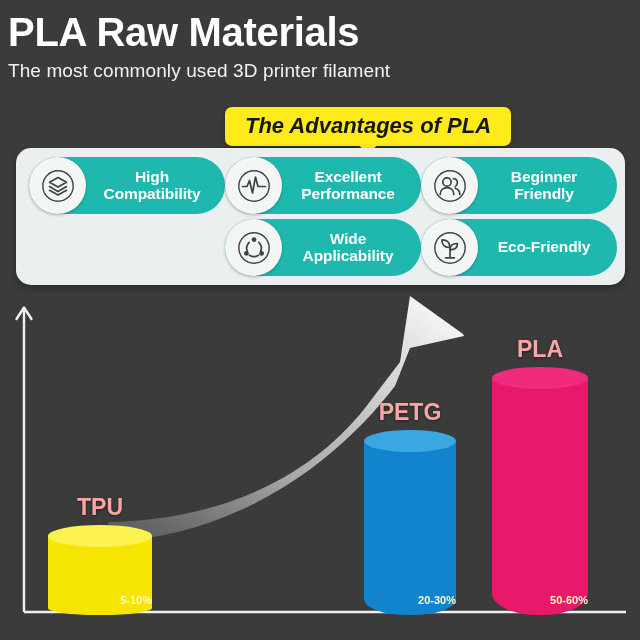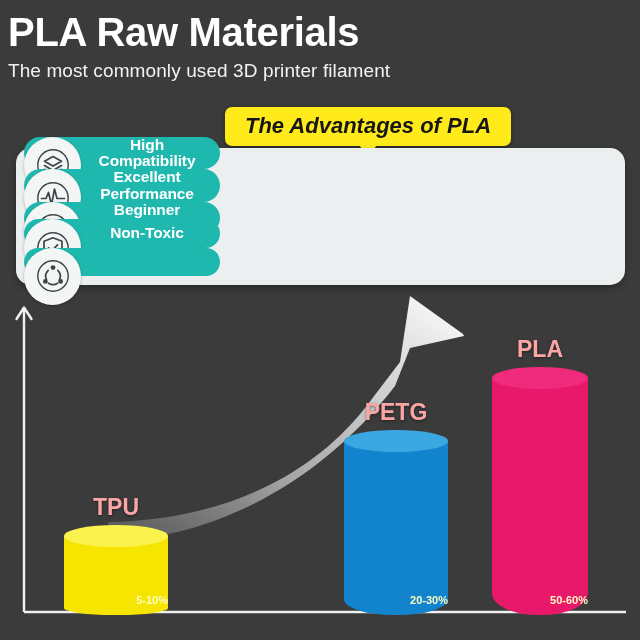--- a/index.html
+++ b/index.html
@@ -85,22 +85,22 @@
     border-radius: 15px;
     box-shadow: 0 3px 7px rgba(0,0,0,0.3);
     box-sizing: border-box;
     padding: 9px 8px;
     display: flex;
     flex-direction: column;
     justify-content: space-between;
   }
   .adv-row {
     display: flex;
-    flex-direction: column;
-    justify-content: center;
+    flex-direction: row;
+    justify-content: flex-end;
     height: 57px;
   }
   .adv-item {
     position: relative;
     width: 196px;
     height: 57px;
     background: #1fb8ae;
     border-radius: 29px;
     display: flex;
     align-items: center;
@@ -238,45 +238,48 @@
           <path d="M23.2 20.2 C26 21.1 27.8 23.3 27.8 26.5"></path>
         </svg>
       </span>
       <span class="adv-label">Beginner<br>Friendly</span>
     </div>
 
   </div>
 
   <div class="adv-row">
 
-    <div class="adv-item">
-      <span class="adv-badge">
-        <svg width="36" height="36" viewBox="0 0 36 36" fill="none" stroke="#3c4447" stroke-width="1.7" stroke-linejoin="round" stroke-linecap="round">
-          <circle cx="18" cy="18" r="15.2" stroke="#3c4447" stroke-width="1.4"></circle>
-          <path d="M18 7.8 L27 11.2 V18.4 C27 23.4 22.9 26.8 18 28.6 C13.1 26.8 9 23.4 9 18.4 V11.2 Z"></path>
-          <path d="M13.6 17.8 L16.8 21 L22.5 14.8"></path>
-        </svg>
-      </span>
-      <span class="adv-label">Non-Toxic</span>
-    </div>
 
     <div class="adv-item">
       <span class="adv-badge">
         <svg width="36" height="36" viewBox="0 0 36 36" fill="none" stroke="#3c4447" stroke-width="1.7" stroke-linejoin="round" stroke-linecap="round">
           <circle cx="18" cy="18" r="15.2" stroke="#3c4447" stroke-width="1.4"></circle>
           <path d="M13.2 12.3 A8.5 8.5 0 0 0 11.4 21.6"></path>
           <path d="M22.8 12.3 A8.5 8.5 0 0 1 24.6 21.6"></path>
           <path d="M13.5 25.2 A8.5 8.5 0 0 0 22.5 25.2"></path>
           <circle cx="18" cy="9.6" r="2.4" fill="#3c4447" stroke="none"></circle>
           <circle cx="10.4" cy="23.4" r="2.4" fill="#3c4447" stroke="none"></circle>
           <circle cx="25.6" cy="23.4" r="2.4" fill="#3c4447" stroke="none"></circle>
         </svg>
       </span>
-    </div>
-
+      <span class="adv-label">Wide<br>Applicability</span>
+    </div>
+
+    <div class="adv-item">
+      <span class="adv-badge">
+        <svg width="36" height="36" viewBox="0 0 36 36" fill="none" stroke="#3c4447" stroke-width="1.7" stroke-linejoin="round" stroke-linecap="round">
+          <circle cx="18" cy="18" r="15.2" stroke="#3c4447" stroke-width="1.4"></circle>
+          <path d="M18 27.5 V17.5"></path>
+          <path d="M18 17.5 C18 12.6 14.6 9.6 10 9.8 C9.6 14.6 12.8 17.8 18 17.5 Z"></path>
+          <path d="M18 19.6 C18 15.6 21 13.2 25.4 13.6 C25.6 17.6 22.6 20 18 19.6 Z"></path>
+          <path d="M13.6 27.8 H22.4"></path>
+        </svg>
+      </span>
+      <span class="adv-label">Eco-Friendly</span>
+    </div>
 
   </div>
 </div>
 
 <div id="chart-area">
 
   <svg id="axis-svg" viewBox="0 0 640 350">
     <path d="M24 322 V20" stroke="#f0f0f0" stroke-width="2.4" fill="none"></path>
     <path d="M16.5 29 L24 17.5 L31.5 29" stroke="#f0f0f0" stroke-width="2.4" fill="none" stroke-linejoin="round" stroke-linecap="round"></path>
     <path d="M24 322 H626" stroke="#f0f0f0" stroke-width="2.4" fill="none"></path>
@@ -295,29 +298,29 @@
              L 400 72
              L 410 6
              L 463 44
              L 464 46
              L 410 58
              L 395 96
              C 318 196, 210 248, 112 251
              Z" fill="url(#arrowGrad)"></path>
   </svg>
 
-  <div class="bar" style="left:48px; top:235px; width:104px; height:90px;margin-left:16px;">
+  <div class="bar" style="left:48px; top:235px; width:104px; height:90px;">
     <div class="bar-body" style="top:11px; height:79px; background:#f6e500;"></div>
     <div class="bar-top" style="background:#fbf24d;"></div>
     <span class="bar-name">TPU</span>
     <span class="bar-value">5-10%</span>
   </div>
 
 
-  <div class="bar" style="left:344px; top:140px; width:104px; height:185px;">
+  <div class="bar" style="left:364px; top:140px; width:92px; height:185px;">
     <div class="bar-body" style="top:11px; height:174px; background:#1283cd;"></div>
     <div class="bar-top" style="background:#3ba7e0;"></div>
     <span class="bar-name">PETG</span>
     <span class="bar-value">20-30%</span>
   </div>
 
   <div class="bar" style="left:492px; top:77px; width:96px; height:248px;">
     <div class="bar-body" style="top:11px; height:237px; background:#e8186b;"></div>
     <div class="bar-top" style="background:#f02a7c;"></div>
     <span class="bar-name">PLA</span>

